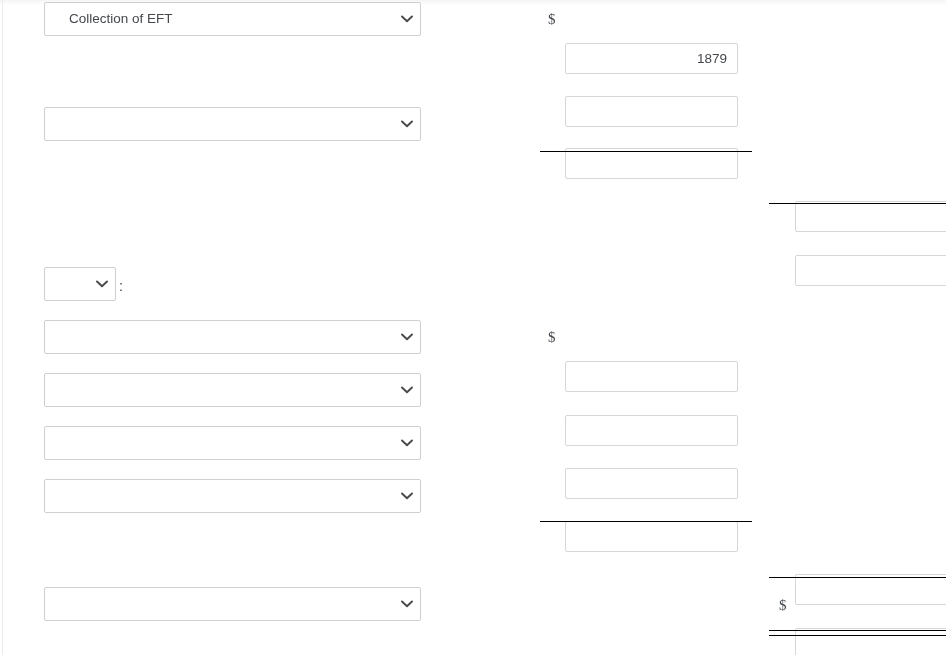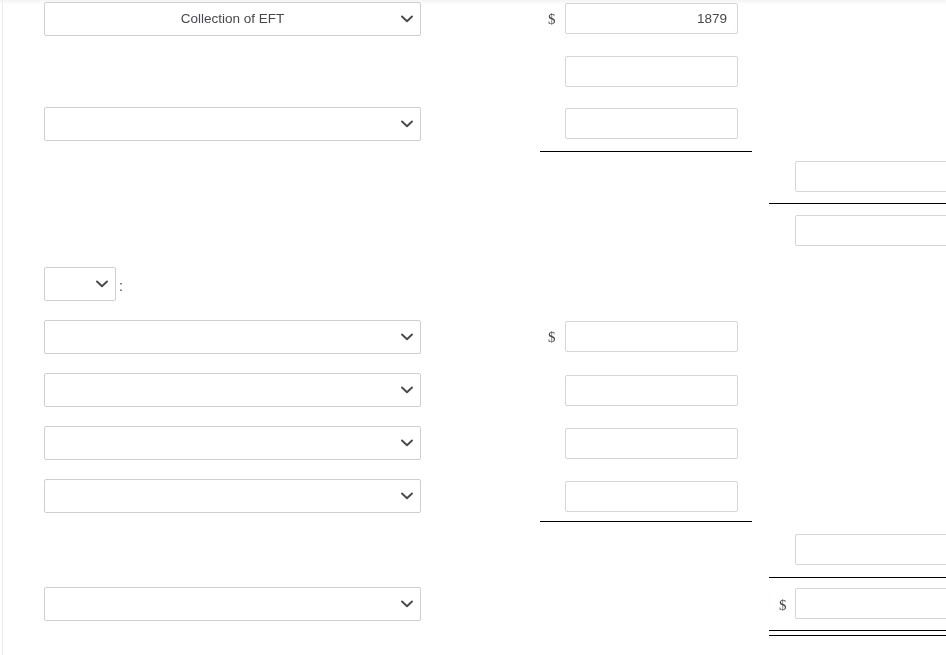--- a/index.html
+++ b/index.html
@@ -75,21 +75,21 @@
     margin-right: 2px;
   }
   .sel .chev svg { display: block; }
 
   
   .sel-left {
     left: 44px;
     width: 377px;
   }
   .sel-left .sel-text { padding-left: 13px; }
-  .sel-left.indented .sel-text { padding-left: 24px; text-align: center; }
+  .sel-left.indented .sel-text { padding-left: 24px; }
 
   
   .sel-small {
     left: 44px;
     width: 72px;
   }
   .sel-small .sel-text { padding-left: 8px; }
 
   
   .inp {
@@ -100,20 +100,21 @@
     border-radius: 2px;
     background: #ffffff;
     color: #45494e;
     font-family: "Liberation Sans", sans-serif;
     font-size: 13.5px;
     text-align: right;
     padding: 0 10px 0 8px;
     line-height: 29px;
     white-space: nowrap;
     overflow: hidden;
+    margin-top: 40px;
   }
 
   
   .inp-mid {
     left: 565px;
     width: 173px;
   }
   
   .inp-right {
     left: 795px;

